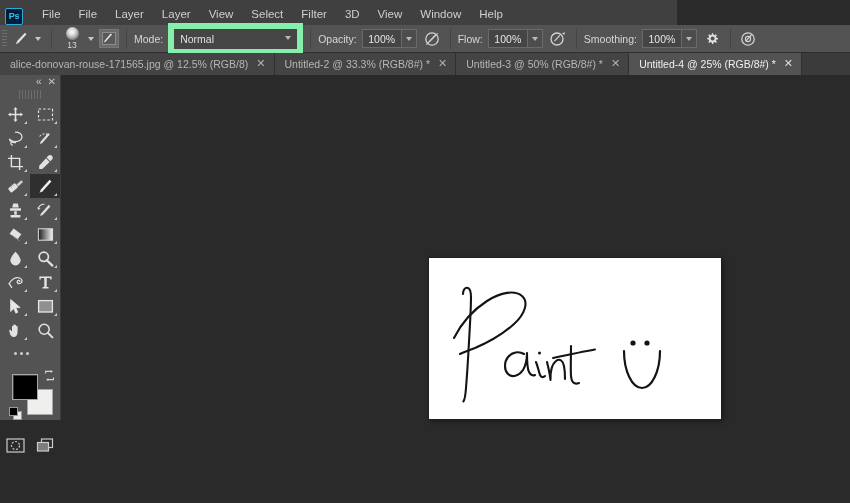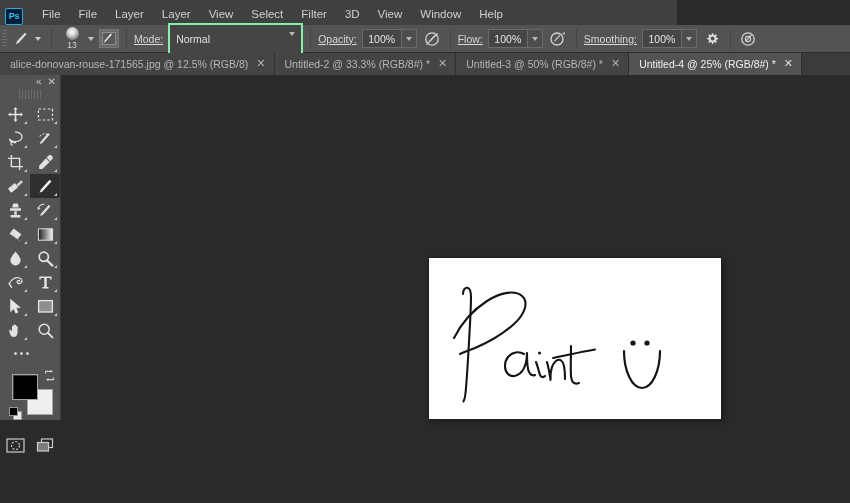--- a/index.html
+++ b/index.html
@@ -34,21 +34,21 @@
   .optionsbar {
     position: absolute; top: 25px; left: 0; width: 850px; height: 28px;
     background: #535353; display: flex; align-items: center;
     border-bottom: 1px solid #2d2d2d;
   }
   .grip {
     width: 5px; height: 18px; margin-left: 2px; margin-right: 3px;
     background-image: repeating-linear-gradient(to bottom,#6e6e6e 0 1px,transparent 1px 3px);
   }
   .obsep { width: 1px; height: 20px; background: #444; margin: 0 7px; }
-  .ob-label { color: #d6d6d6; font-size: 10.5px; margin-right: 5px; white-space: nowrap; text-decoration: underline; }
+  .ob-label { color: #d6d6d6; font-size: 10.5px; margin-right: 5px; white-space: nowrap; }
   .brush-icon-btn {
     width: 22px; height: 22px; display: flex; align-items: center; justify-content: center;
   }
   .caret {
     width: 0; height: 0; border-left: 3.5px solid transparent;
     border-right: 3.5px solid transparent; border-top: 4px solid #c8c8c8;
     margin-left: 3px; margin-right: 3px;
   }
   .brush-preview {
     width: 26px; height: 24px; position: relative; text-align: center;
@@ -58,21 +58,21 @@
     background: radial-gradient(circle at 45% 38%, #ffffff 0%, #d9d9d9 32%, #8a8a8a 68%, #6b6b6b 100%);
   }
   .brush-size {
     font-size: 8.5px; color: #d8d8d8; line-height: 9px; margin-top: 1px;
   }
   .toggle-panel {
     width: 20px; height: 19px; border: 1px solid #777; background: #6b6b6b;
     display: flex; align-items: center; justify-content: center; margin-left: 2px;
   }
   .dropdown {
-    height: 32px; background: #454545; border: 2px solid #86efac;
+    height: 32px; background: #454545; border: 6px solid #86efac;
     display: flex; align-items: center; color: #e0e0e0; font-size: 10.5px;
     padding-left: 6px; position: relative; text-align: right;
   }
   .dropdown .dd-caret {
     position: absolute; right: 6px; top: 7px;
     width: 0; height: 0; border-left: 3.5px solid transparent;
     border-right: 3.5px solid transparent; border-top: 4px solid #b9b9b9;
   }
   .mode-dd { width: 135px; }
   .numbox {

